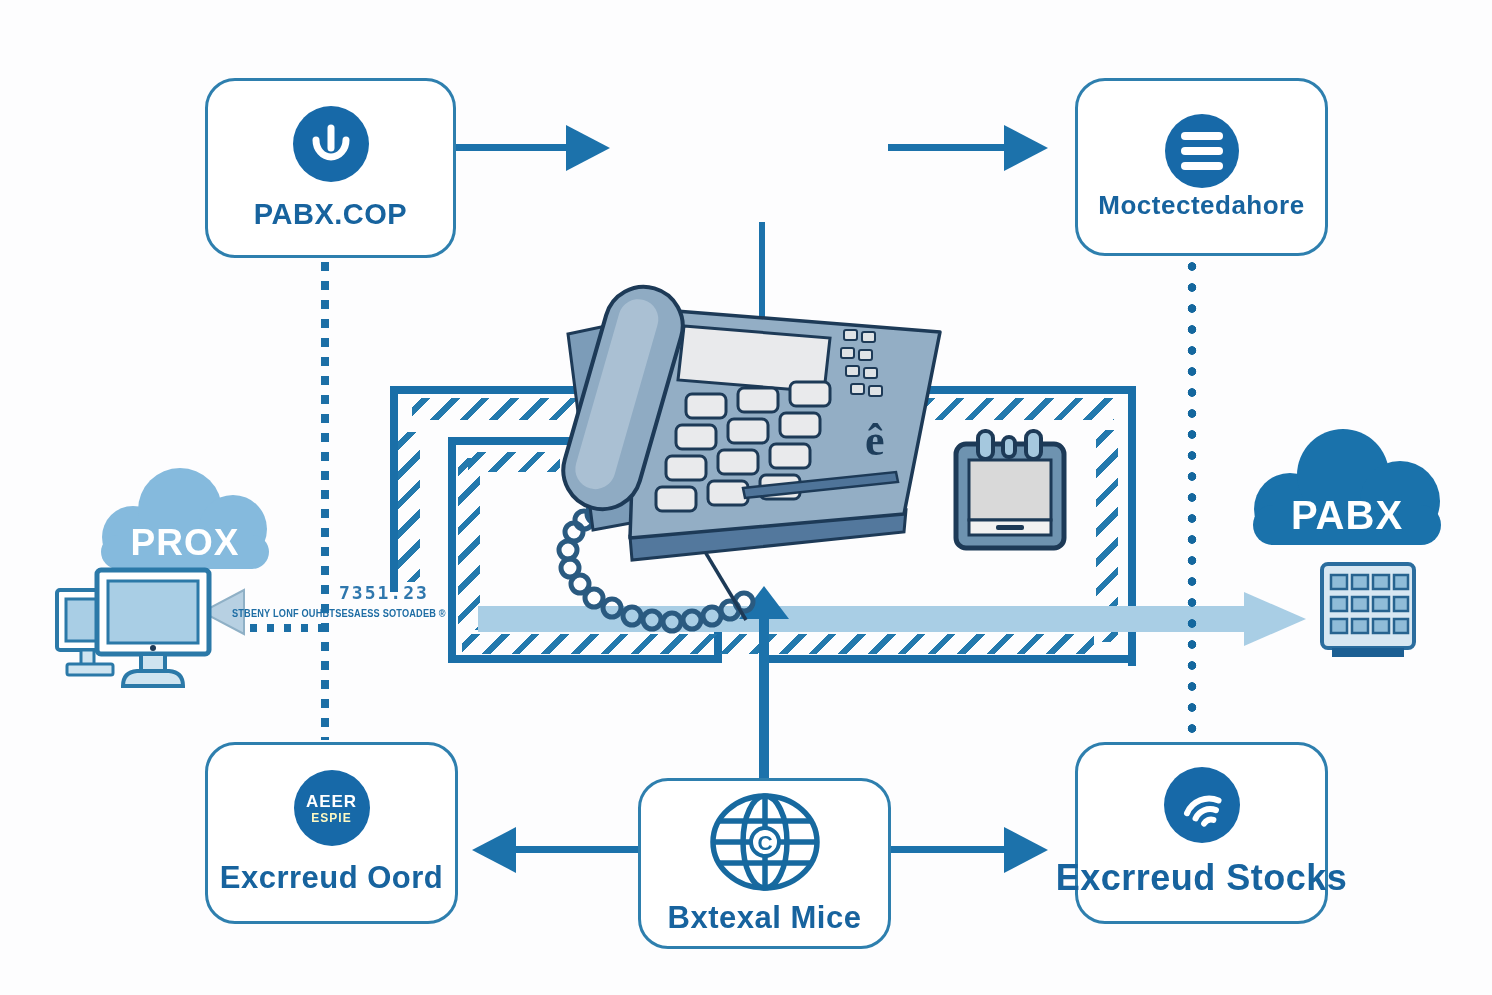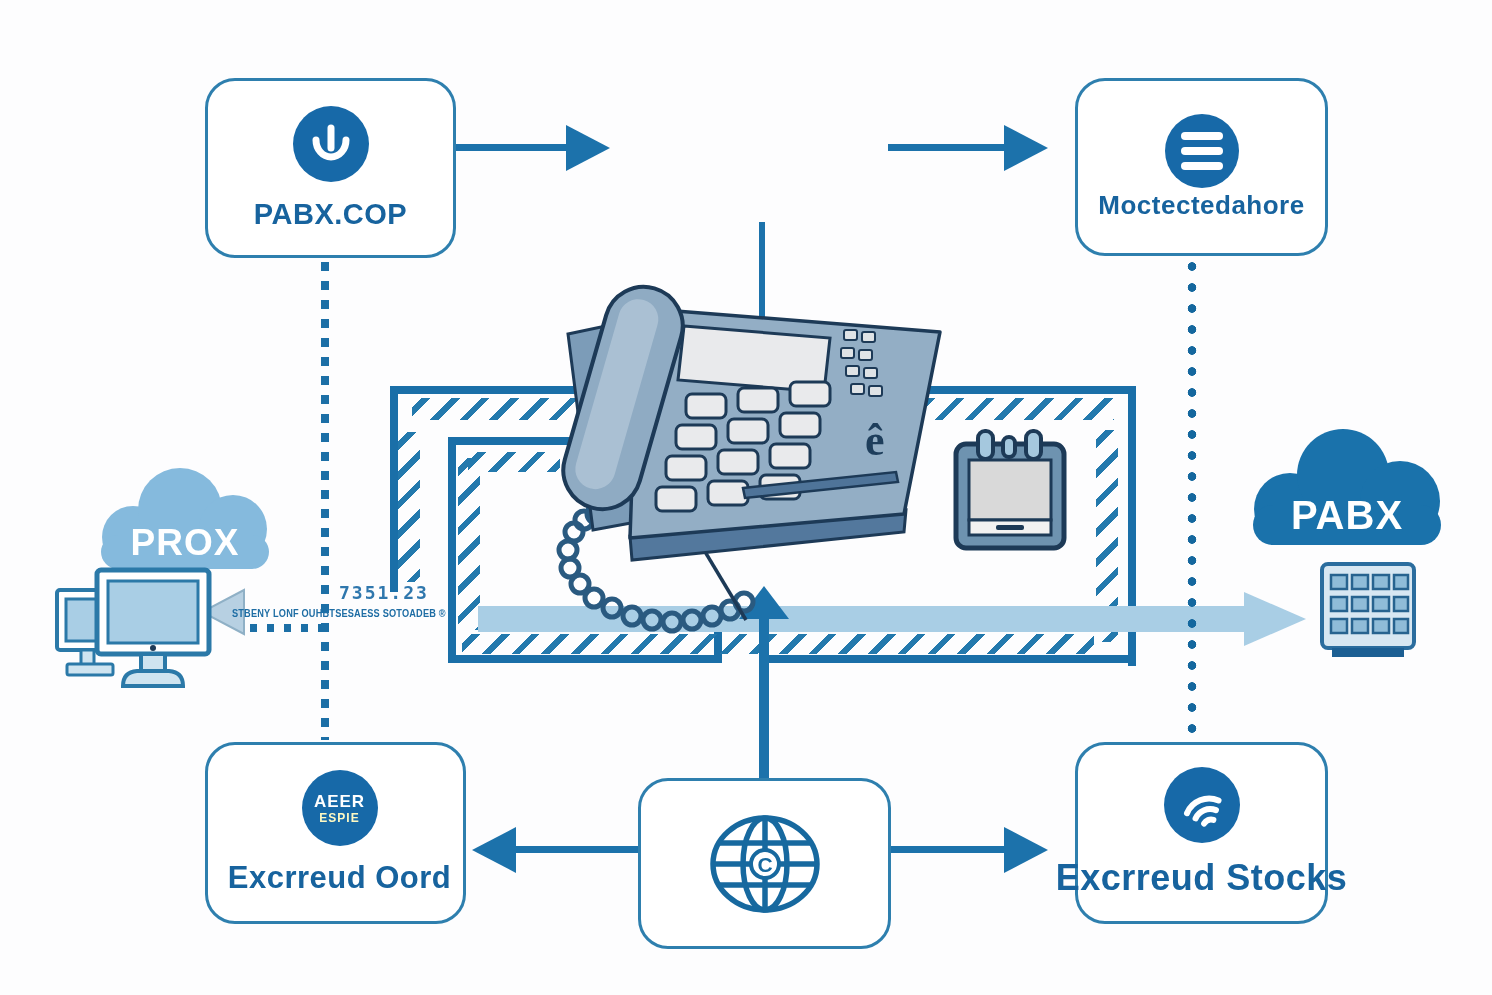--- a/index.html
+++ b/index.html
@@ -233,41 +233,42 @@
 
   <div class="node" style="left:1075px;top:78px;width:247px;height:172px;gap:2px;">
     <div class="icon-circle" style="width:74px;height:74px;gap:7px;">
       <div style="width:42px;height:8px;border-radius:4px;background:#fff;"></div>
       <div style="width:42px;height:8px;border-radius:4px;background:#fff;"></div>
       <div style="width:42px;height:8px;border-radius:4px;background:#fff;"></div>
     </div>
     <div class="node-label" style="font-size:26px;">Moctectedahore</div>
   </div>
 
-  <div class="node" style="left:205px;top:742px;width:247px;height:176px;gap:14px;padding-left:8px;">
+  <div class="node" style="left:205px;top:742px;width:247px;height:176px;gap:14px;">
     <div class="icon-circle" style="width:76px;height:76px;">
       <span class="badge-l1">AEER</span>
       <span class="badge-l2">ESPIE</span>
     </div>
     <div class="node-label" style="font-size:31px;">Excrreud Oord</div>
   </div>
 
   <div class="node" style="left:638px;top:778px;width:247px;height:165px;gap:8px;">
     <svg width="114" height="100" viewBox="0 0 114 100">
       <g fill="none" stroke="#17699f" stroke-width="5.5">
         <ellipse cx="57" cy="50" rx="52" ry="46"></ellipse>
         <ellipse cx="57" cy="50" rx="22" ry="46"></ellipse>
         <line x1="57" y1="4" x2="57" y2="96"></line>
         <line x1="11" y1="29" x2="103" y2="29"></line>
         <line x1="5" y1="50" x2="109" y2="50"></line>
         <line x1="11" y1="71" x2="103" y2="71"></line>
       </g>
       <circle cx="57" cy="50" r="14" fill="#fff" stroke="#17699f" stroke-width="4"></circle>
       <text x="57" y="58" text-anchor="middle" font-family="Liberation Sans, sans-serif" font-size="21" font-weight="bold" fill="#17699f">C</text>
     </svg>
+    <div class="node-label" style="font-size:31px;">Bxtexal Mice</div>
   </div>
 
   <div class="node" style="left:1075px;top:742px;width:247px;height:176px;gap:14px;">
     <div class="icon-circle" style="width:76px;height:76px;">
       <svg width="56" height="56" viewBox="-28 -28 56 56">
         <g fill="none" stroke="#fff" stroke-width="6" stroke-linecap="round" transform="rotate(-22)">
           <path d="M -17 2 A 24 24 0 0 1 17 2"></path>
           <path d="M -11 10 A 16 16 0 0 1 11 10"></path>
           <path d="M -5 18 A 8 8 0 0 1 5 18"></path>
         </g>

